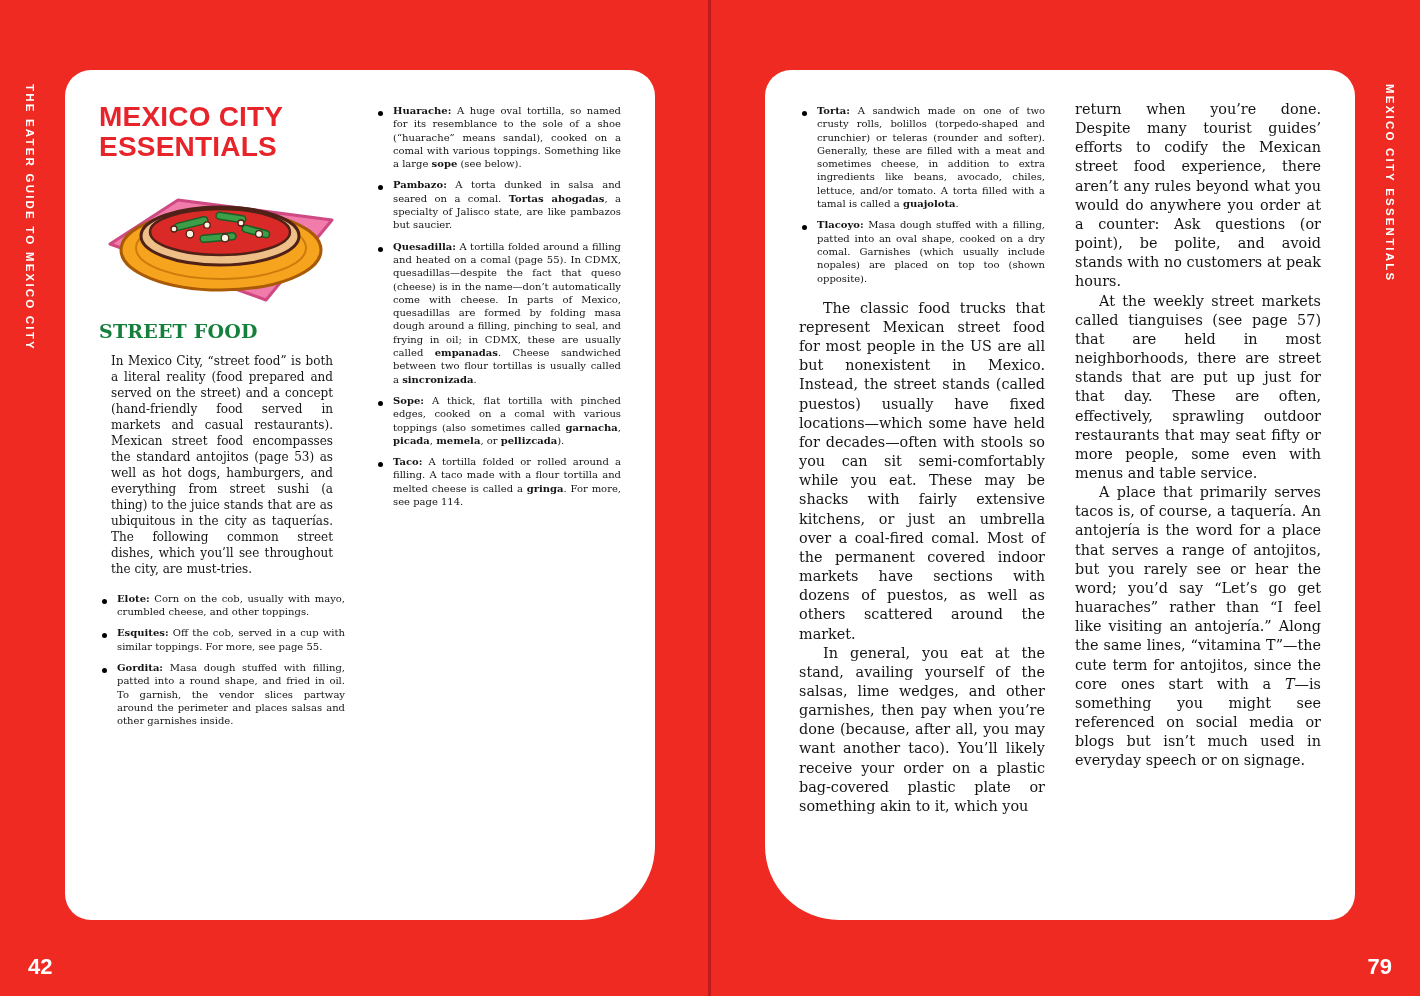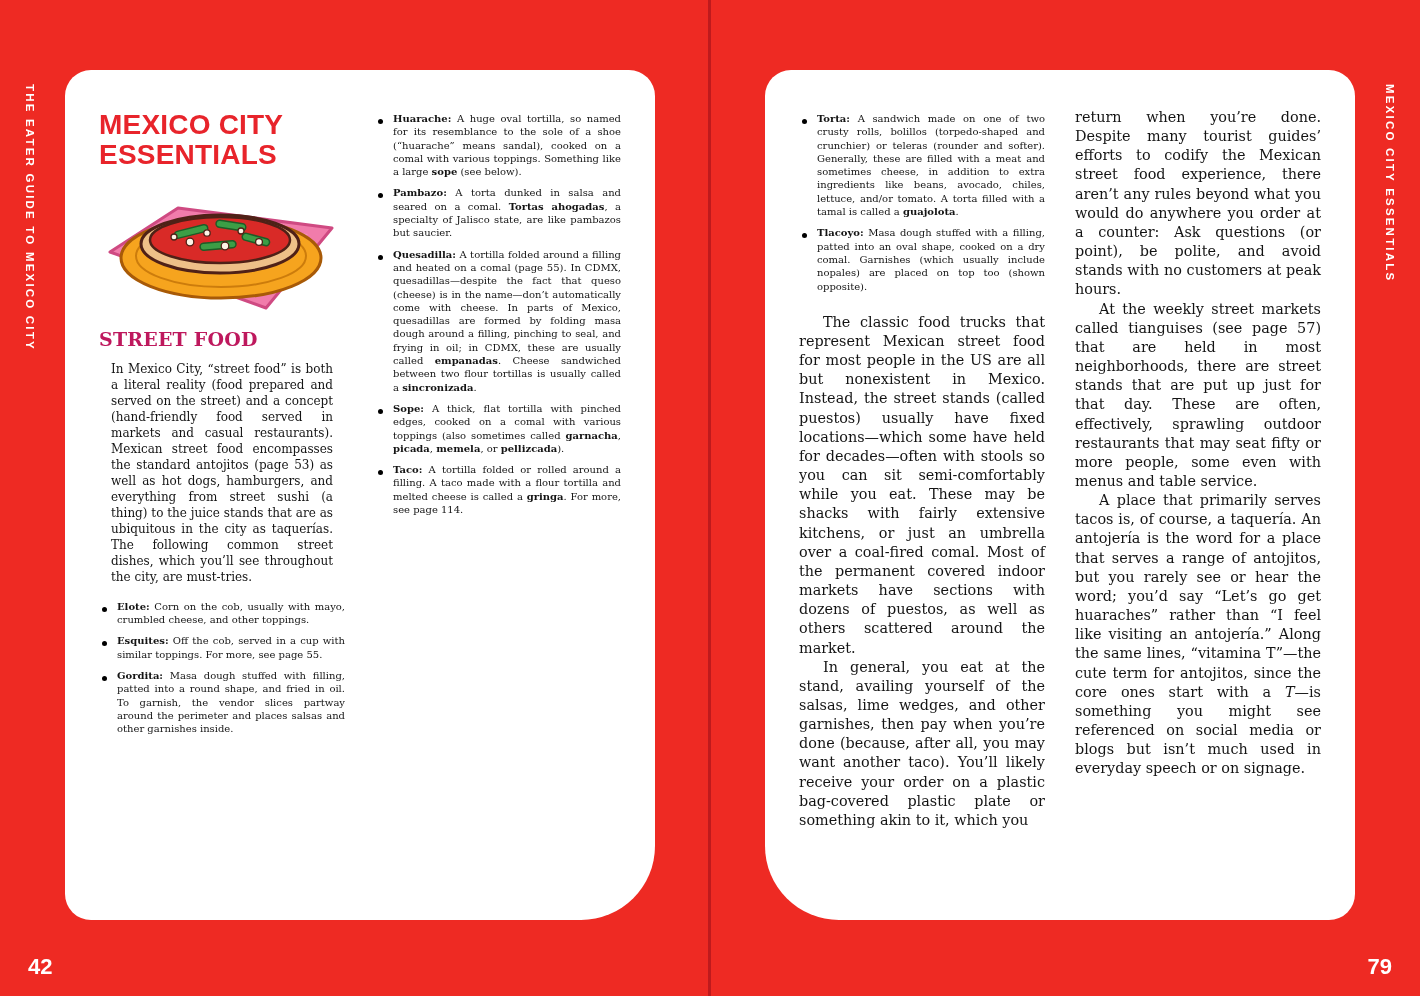--- a/index.html
+++ b/index.html
@@ -4,41 +4,41 @@
 <style>
   html,body{margin:0;padding:0}
   body{width:1420px;height:996px;background:#ee2a23;overflow:hidden;position:relative;
        font-family:"DejaVu Serif",serif;color:#141414}
 
   .gutter{position:absolute;left:708px;top:0;width:3px;height:996px;background:#bf1a1d}
 
   .page{position:absolute;top:70px;width:590px;height:850px;background:#fff;overflow:hidden}
   .page-left{left:65px;border-radius:26px 26px 74px 26px}
   .page-right{left:765px;border-radius:26px 26px 26px 74px}
-  .page-inner{display:flex;gap:30px;padding:38px 34px;height:790px}
+  .page-inner{display:flex;gap:30px;padding:30px 34px;height:790px}
   .col{flex:1;min-width:0}
 
   .title{margin:2px 0 12px;font-family:"Liberation Sans",sans-serif;font-weight:bold;
          font-size:28px;line-height:1.08;color:#e8242b;letter-spacing:.2px}
   .title span{display:block}
 
   .illo{text-align:center;margin:4px 0 8px}
 
-  .heading{margin:10px 0 9px;font-size:19px;font-weight:bold;letter-spacing:.2px;color:#be185d}
+  .heading{margin:10px 0 9px;font-size:19px;font-weight:bold;letter-spacing:.2px;color:#15803d}
 
   .body{font-size:12px;line-height:1.33;text-align:justify;margin:12px}
   .intro{margin-bottom:14px}
 
   .bullets{margin-top:4px}
   .bullet{display:flex;margin-bottom:8px}
   .dot{flex:0 0 auto;width:5px;height:5px;border-radius:50%;background:#000;margin:7px 10px 0 3px}
   .btext{margin:0;flex:1;font-size:10px;line-height:1.33;text-align:justify}
 
   .paras p{margin:0;font-size:14.4px;line-height:1.33;text-align:justify}
-  .indent-all{margin-top:20px}
+  .indent-all{margin-top:14px}
   .indent-all p{text-indent:24px}
   .indent-rest p:not(:first-child){text-indent:24px}
 
   .edge-text{position:absolute;top:84px;color:#fff;font-family:"Liberation Sans",sans-serif;
              font-weight:bold;font-size:11.5px;letter-spacing:2.2px;writing-mode:vertical-rl;
              white-space:nowrap}
   .edge-left{left:24px}
   .edge-right{right:24px}
 
   .page-num{position:absolute;bottom:16px;color:#ffffff;font-family:"Liberation Sans",sans-serif;

